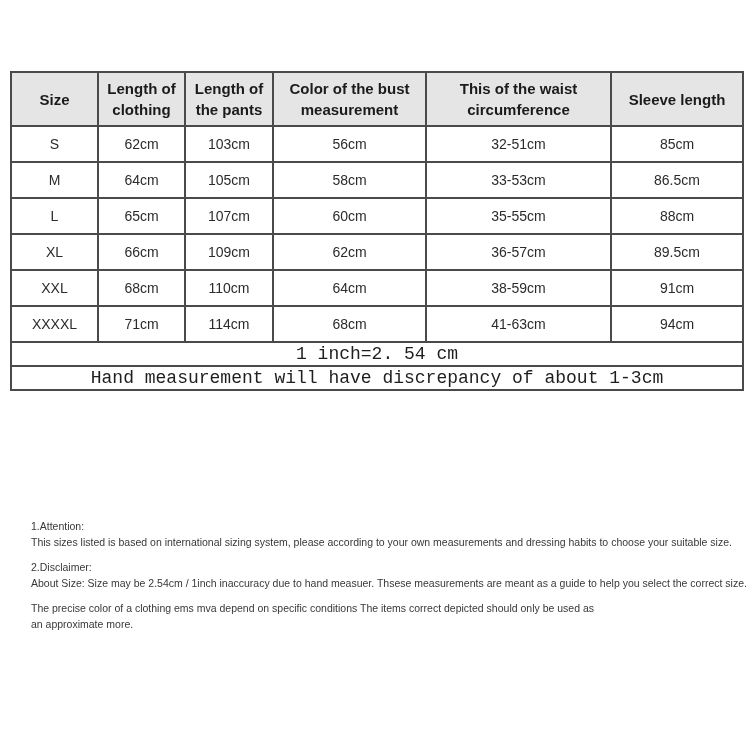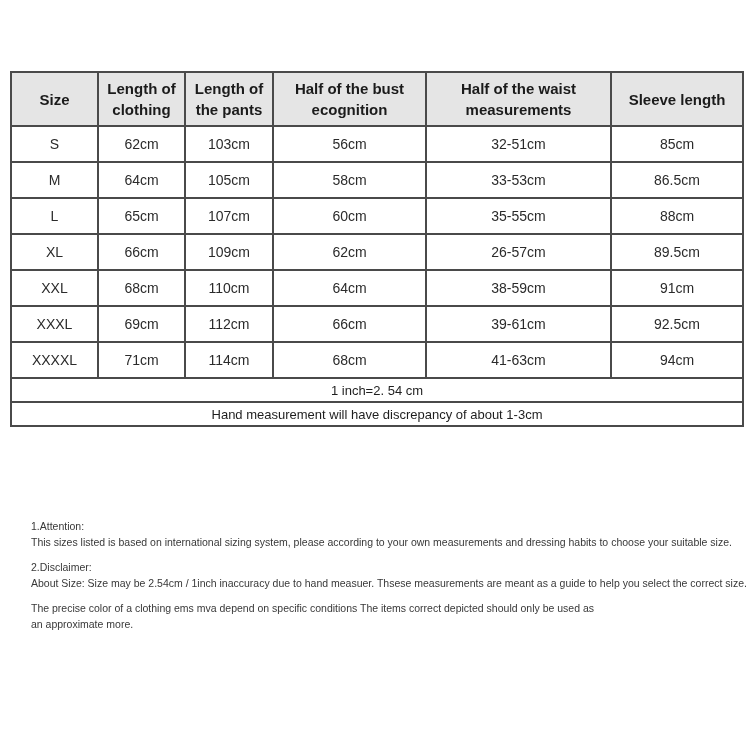--- a/index.html
+++ b/index.html
@@ -39,22 +39,22 @@
     height: 52px;
     line-height: 1.4;
   }
   .size-chart td {
     color: #2b2b2b;
     font-size: 14px;
     height: 34px;
     background: #ffffff;
   }
   .size-chart td.footnote-cell {
-    font-family: Liberation Sans, sans-serif;
-    font-size: 13px;
+    font-family: Liberation Mono, monospace;
+    font-size: 18px;
     color: #1e1e1e;
     height: 22px;
     letter-spacing: 0;
   }
   
   .notes {
     position: absolute;
     left: 31px;
     top: 518px;
     width: 732px;
@@ -79,22 +79,22 @@
     <col style="width:88px">
     <col style="width:153px">
     <col style="width:185px">
     <col style="width:132px">
   </colgroup>
   <thead>
     <tr>
       <th>Size</th>
       <th>Length of clothing</th>
       <th>Length of the pants</th>
-      <th>Half of the bust ecognition</th>
-      <th>Half of the waist measurements</th>
+      <th>Color of the bust measurement</th>
+      <th>This of the waist circumference</th>
       <th>Sleeve length</th>
     </tr>
   </thead>
   <tbody>
     <tr>
       <td>S</td>
       <td>62cm</td>
       <td>103cm</td>
       <td>56cm</td>
       <td>32-51cm</td>
@@ -114,38 +114,30 @@
       <td>107cm</td>
       <td>60cm</td>
       <td>35-55cm</td>
       <td>88cm</td>
     </tr>
     <tr>
       <td>XL</td>
       <td>66cm</td>
       <td>109cm</td>
       <td>62cm</td>
-      <td>26-57cm</td>
+      <td>36-57cm</td>
       <td>89.5cm</td>
     </tr>
     <tr>
       <td>XXL</td>
       <td>68cm</td>
       <td>110cm</td>
       <td>64cm</td>
       <td>38-59cm</td>
       <td>91cm</td>
-    </tr>
-    <tr>
-      <td>XXXL</td>
-      <td>69cm</td>
-      <td>112cm</td>
-      <td>66cm</td>
-      <td>39-61cm</td>
-      <td>92.5cm</td>
     </tr>
     <tr>
       <td>XXXXL</td>
       <td>71cm</td>
       <td>114cm</td>
       <td>68cm</td>
       <td>41-63cm</td>
       <td>94cm</td>
     </tr>
     <tr>

